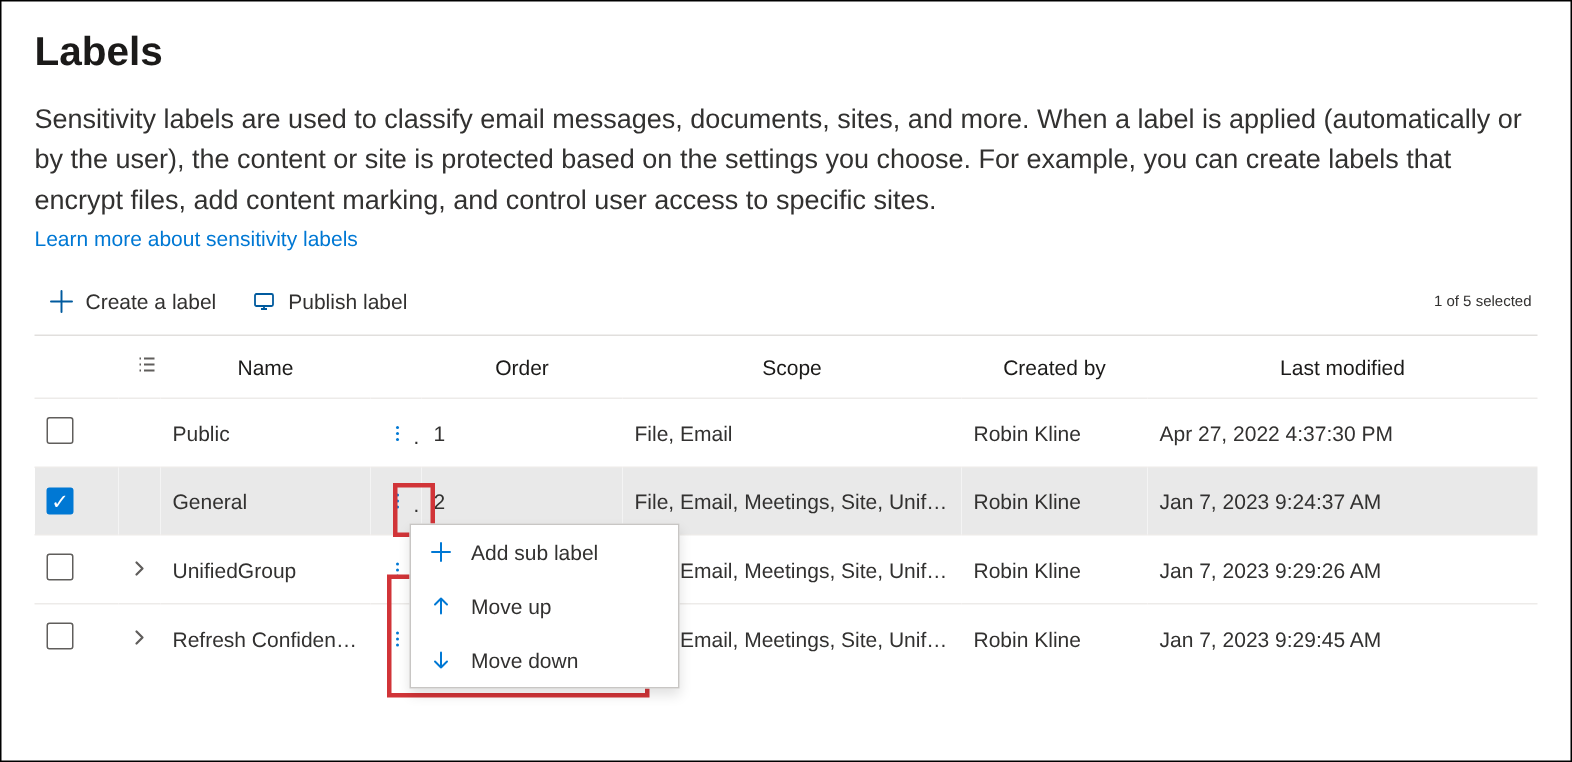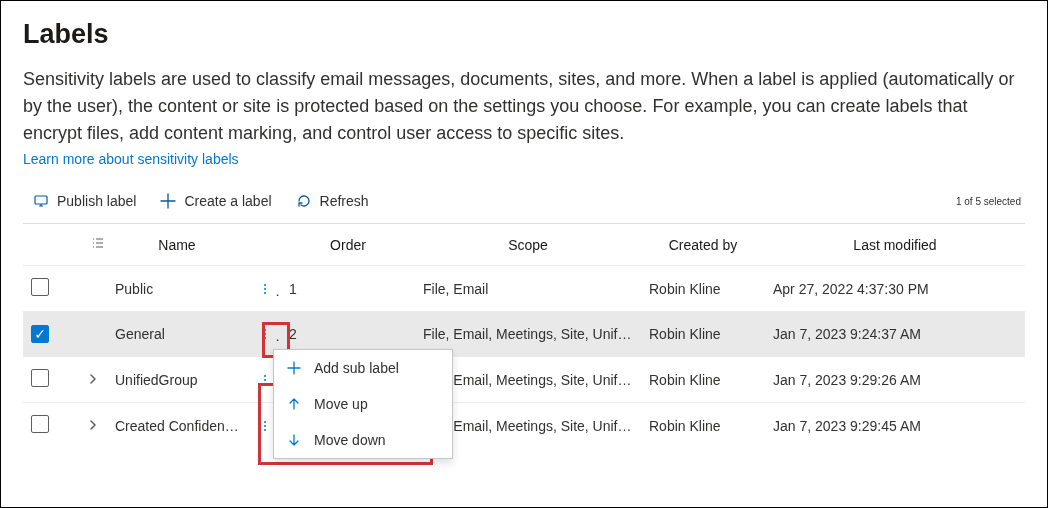--- a/index.html
+++ b/index.html
@@ -156,46 +156,37 @@
 <div class="frame">
 
   <h1 class="page-title">Labels</h1>
 
   <div class="description">Sensitivity labels are used to classify email messages, documents, sites, and more. When a label is applied (automatically or by the user), the content or site is protected based on the settings you choose. For example, you can create labels that encrypt files, add content marking, and control user access to specific sites.</div>
   <a class="learn-link" href="#">Learn more about sensitivity labels</a>
 
   <div class="toolbar">
     <button class="toolbar-btn">
       <span class="tb-icon">
+        <svg width="16" height="16" viewBox="0 0 16 16">
+            <path d="M8 1v14M1 8h14" stroke="currentColor" stroke-width="1.3" stroke-linecap="round"></path>
+          </svg>
+      </span>
+      <span>Create a label</span>
+    </button>
+
+    <button class="toolbar-btn">
+      <span class="tb-icon">
         <svg width="16" height="16" viewBox="0 0 16 16" fill="none" stroke="currentColor" stroke-width="1.2">
           <rect x="2" y="3" width="12" height="8" rx="1"></rect>
           <path d="M6 13h4M8 11v2"></path>
         </svg>
       </span>
       <span>Publish label</span>
     </button>
 
-    <button class="toolbar-btn">
-      <span class="tb-icon">
-        <svg width="16" height="16" viewBox="0 0 16 16">
-            <path d="M8 1v14M1 8h14" stroke="currentColor" stroke-width="1.3" stroke-linecap="round"></path>
-          </svg>
-      </span>
-      <span>Create a label</span>
-    </button>
-
-    <button class="toolbar-btn">
-      <span class="tb-icon">
-        <svg width="16" height="16" viewBox="0 0 16 16" fill="none" stroke="currentColor" stroke-width="1.3">
-          <path d="M3 8a5 5 0 1 1 2 4" stroke-linecap="round"></path>
-          <path d="M3 13v-3h3" stroke-linecap="round" stroke-linejoin="round"></path>
-        </svg>
-      </span>
-      <span>Refresh</span>
-    </button>
 
     <span class="selection-count">1 of 5 selected</span>
   </div>
 
   <table class="data">
     <colgroup>
       <col class="col-check">
         <col class="col-expand">
         <col class="col-name">
         <col class="col-actions">
@@ -271,21 +262,21 @@
           <td></td>
           <td>File, Email, Meetings, Site, UnifiedGroup</td>
           <td>Robin Kline</td>
           <td>Jan 7, 2023 9:29:26 AM</td>
         </tr>
         <tr>
           <td><span class="checkbox"></span></td>
           <td><span class="chevron"><svg width="12" height="12" viewBox="0 0 12 12" fill="none" stroke="currentColor" stroke-width="1.5" stroke-linecap="round" stroke-linejoin="round">
                 <path d="M4 2l4 4-4 4"></path>
               </svg></span></td>
-          <td>Created Confidential</td>
+          <td>Refresh Confidential</td>
           <td><span class="row-actions">
               <svg width="14" height="14" viewBox="0 0 14 14" fill="currentColor">
                 <circle cx="7" cy="3" r="1"></circle>
                 <circle cx="7" cy="7" r="1"></circle>
                 <circle cx="7" cy="11" r="1"></circle>
               </svg>
             </span></td>
           <td></td>
           <td>File, Email, Meetings, Site, UnifiedGroup</td>
           <td>Robin Kline</td>

